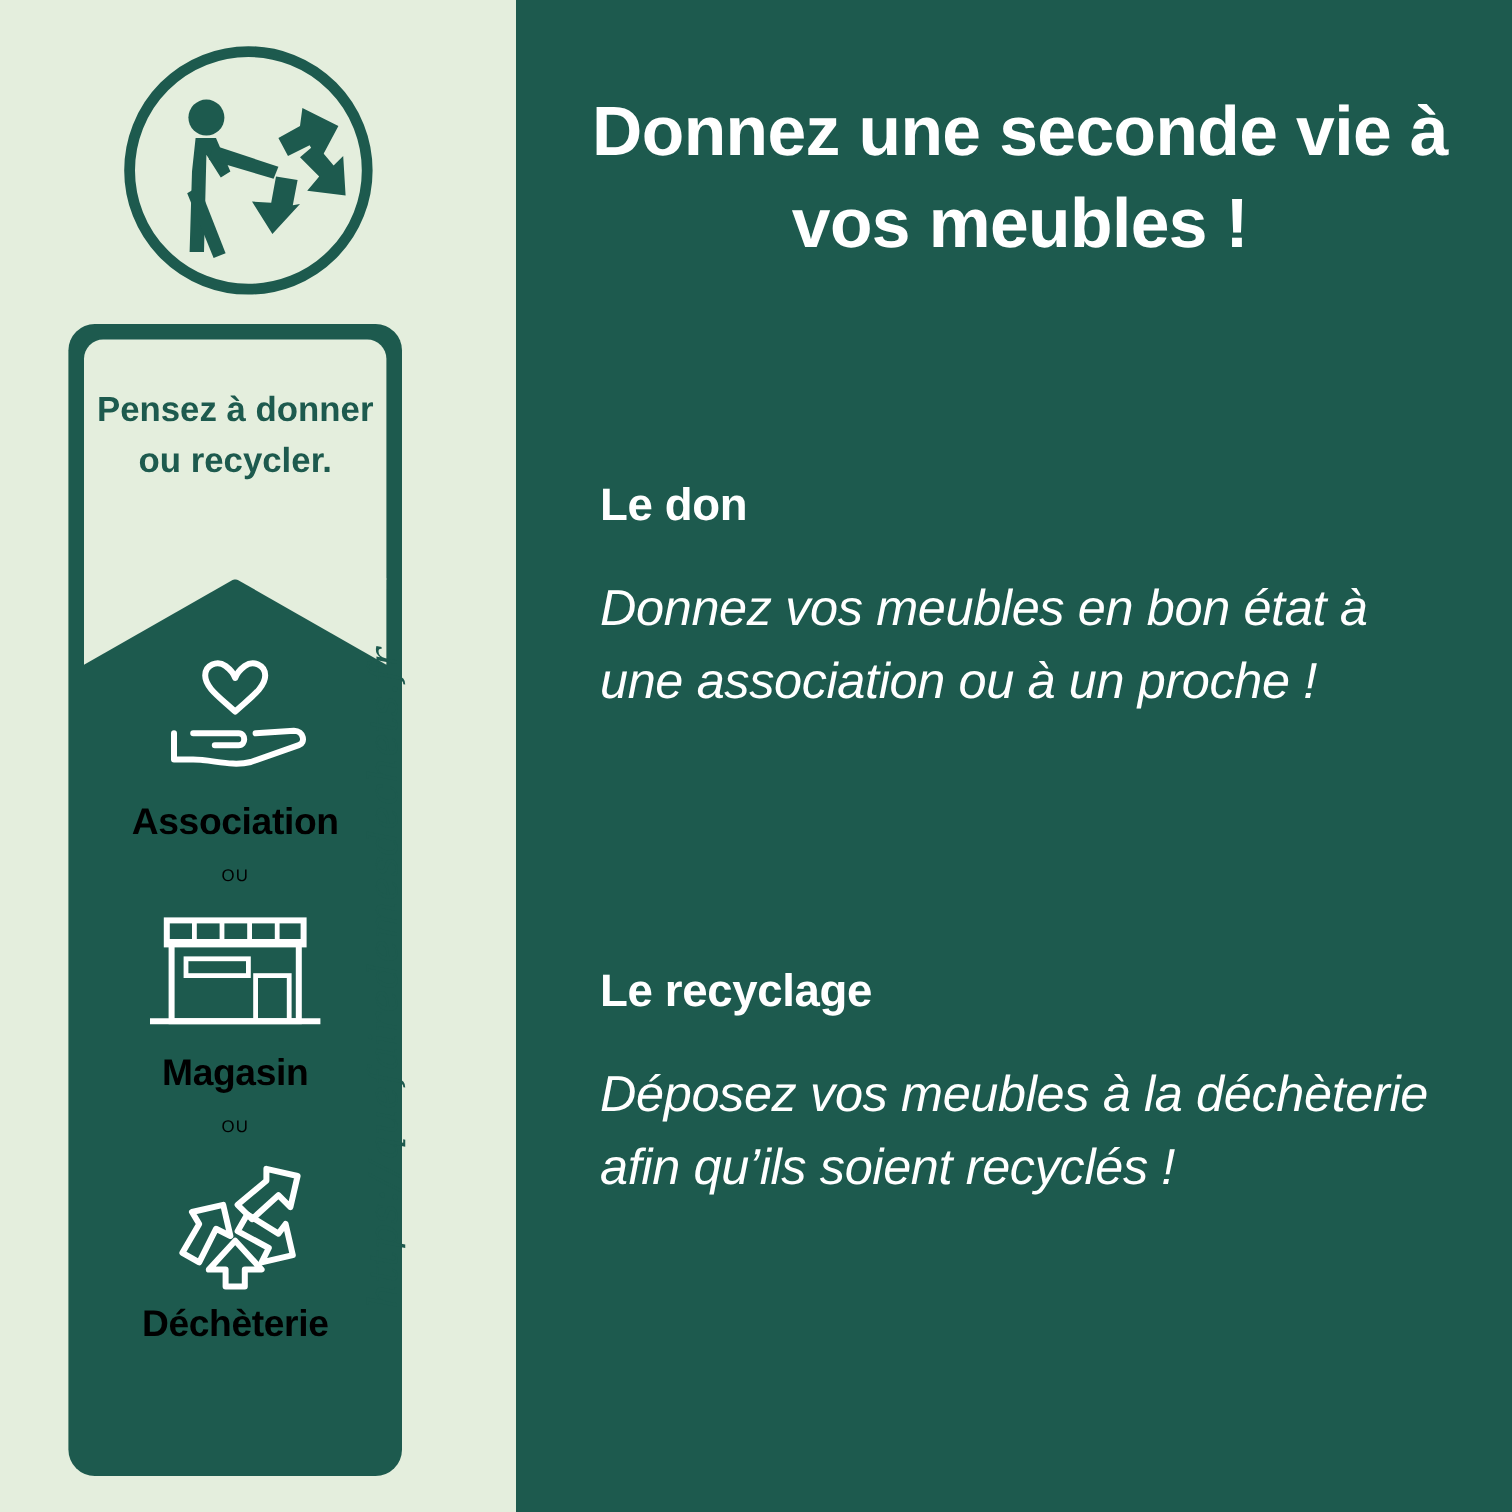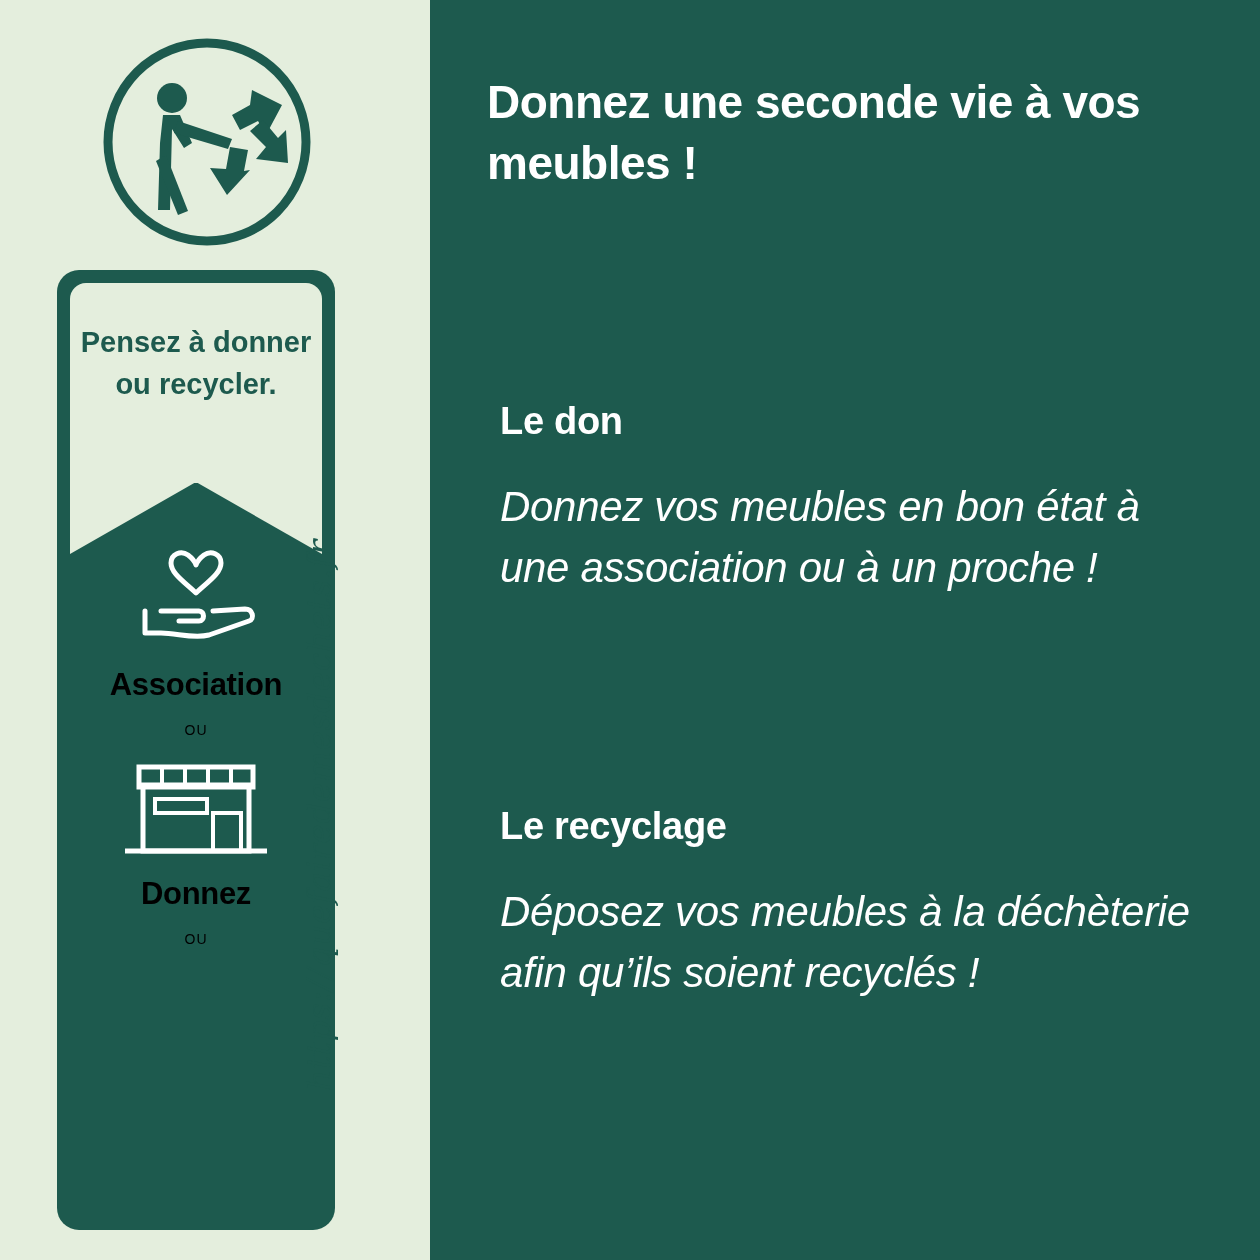--- a/index.html
+++ b/index.html
@@ -15,25 +15,25 @@
   }
   
   .right-panel {
     position: absolute;
     left: 430px; top: 0;
     width: 830px; height: 1260px;
     background: #1d5a4e;
   }
   .headline {
     position: absolute;
-    left: 57px; top: 72px;
+    left: 40px; top: 72px;
     width: 760px;
-    text-align: left;
+    text-align: center;
     color: #ffffff;
-    font-size: 46px;
+    font-size: 58px;
     font-weight: bold;
     line-height: 1.32;
     letter-spacing: -0.5px;
   }
   .section {
     position: absolute;
     left: 70px;
     width: 720px;
     color: #ffffff;
   }
@@ -208,24 +208,35 @@
             <rect x="28" y="16" width="114" height="20" fill="none" stroke="#ffffff" stroke-width="5"></rect>
             <line x1="51" y1="16" x2="51" y2="36" stroke="#ffffff" stroke-width="4"></line>
             <line x1="74" y1="16" x2="74" y2="36" stroke="#ffffff" stroke-width="4"></line>
             <line x1="97" y1="16" x2="97" y2="36" stroke="#ffffff" stroke-width="4"></line>
             <line x1="120" y1="16" x2="120" y2="36" stroke="#ffffff" stroke-width="4"></line>
             <rect x="44" y="48" width="52" height="14" fill="none" stroke="#ffffff" stroke-width="4"></rect>
             <rect x="102" y="62" width="28" height="38" fill="none" stroke="#ffffff" stroke-width="4"></rect>
             <line x1="14" y1="100" x2="156" y2="100" stroke="#ffffff" stroke-width="5"></line>
           </svg>
         </div>
-        <div class="option-label">Donnez</div>
+        <div class="option-label">Magasin</div>
         <div class="option-sep">ou</div>
       </div>
 
+      <div>
+        <div class="option-icon">
+          <svg viewBox="0 0 140 115" width="140" height="115">
+            <path d="M96 14 L122 20 L116 46 L106 36 L84 56 L72 44 L96 24 Z" fill="none" stroke="#ffffff" stroke-width="5" stroke-linejoin="round"></path>
+            <path d="M34 50 L60 44 L66 70 L54 64 L40 92 L26 84 L40 60 Z" fill="none" stroke="#ffffff" stroke-width="5" stroke-linejoin="round"></path>
+            <path d="M112 60 L118 86 L92 92 L98 80 L72 66 L80 52 L106 68 Z" fill="none" stroke="#ffffff" stroke-width="5" stroke-linejoin="round"></path>
+            <path d="M70 74 L92 98 L78 98 L78 112 L62 112 L62 98 L48 98 Z" fill="none" stroke="#ffffff" stroke-width="5" stroke-linejoin="round"></path>
+          </svg>
+        </div>
+        <div class="option-label">Déchèterie</div>
+      </div>
 
     </div>
 
     <div class="url">
       <div class="url-inner">https://quefairedemesdechets.fr</div>
     </div>
 
   </div>
 
   <div class="right-panel">

